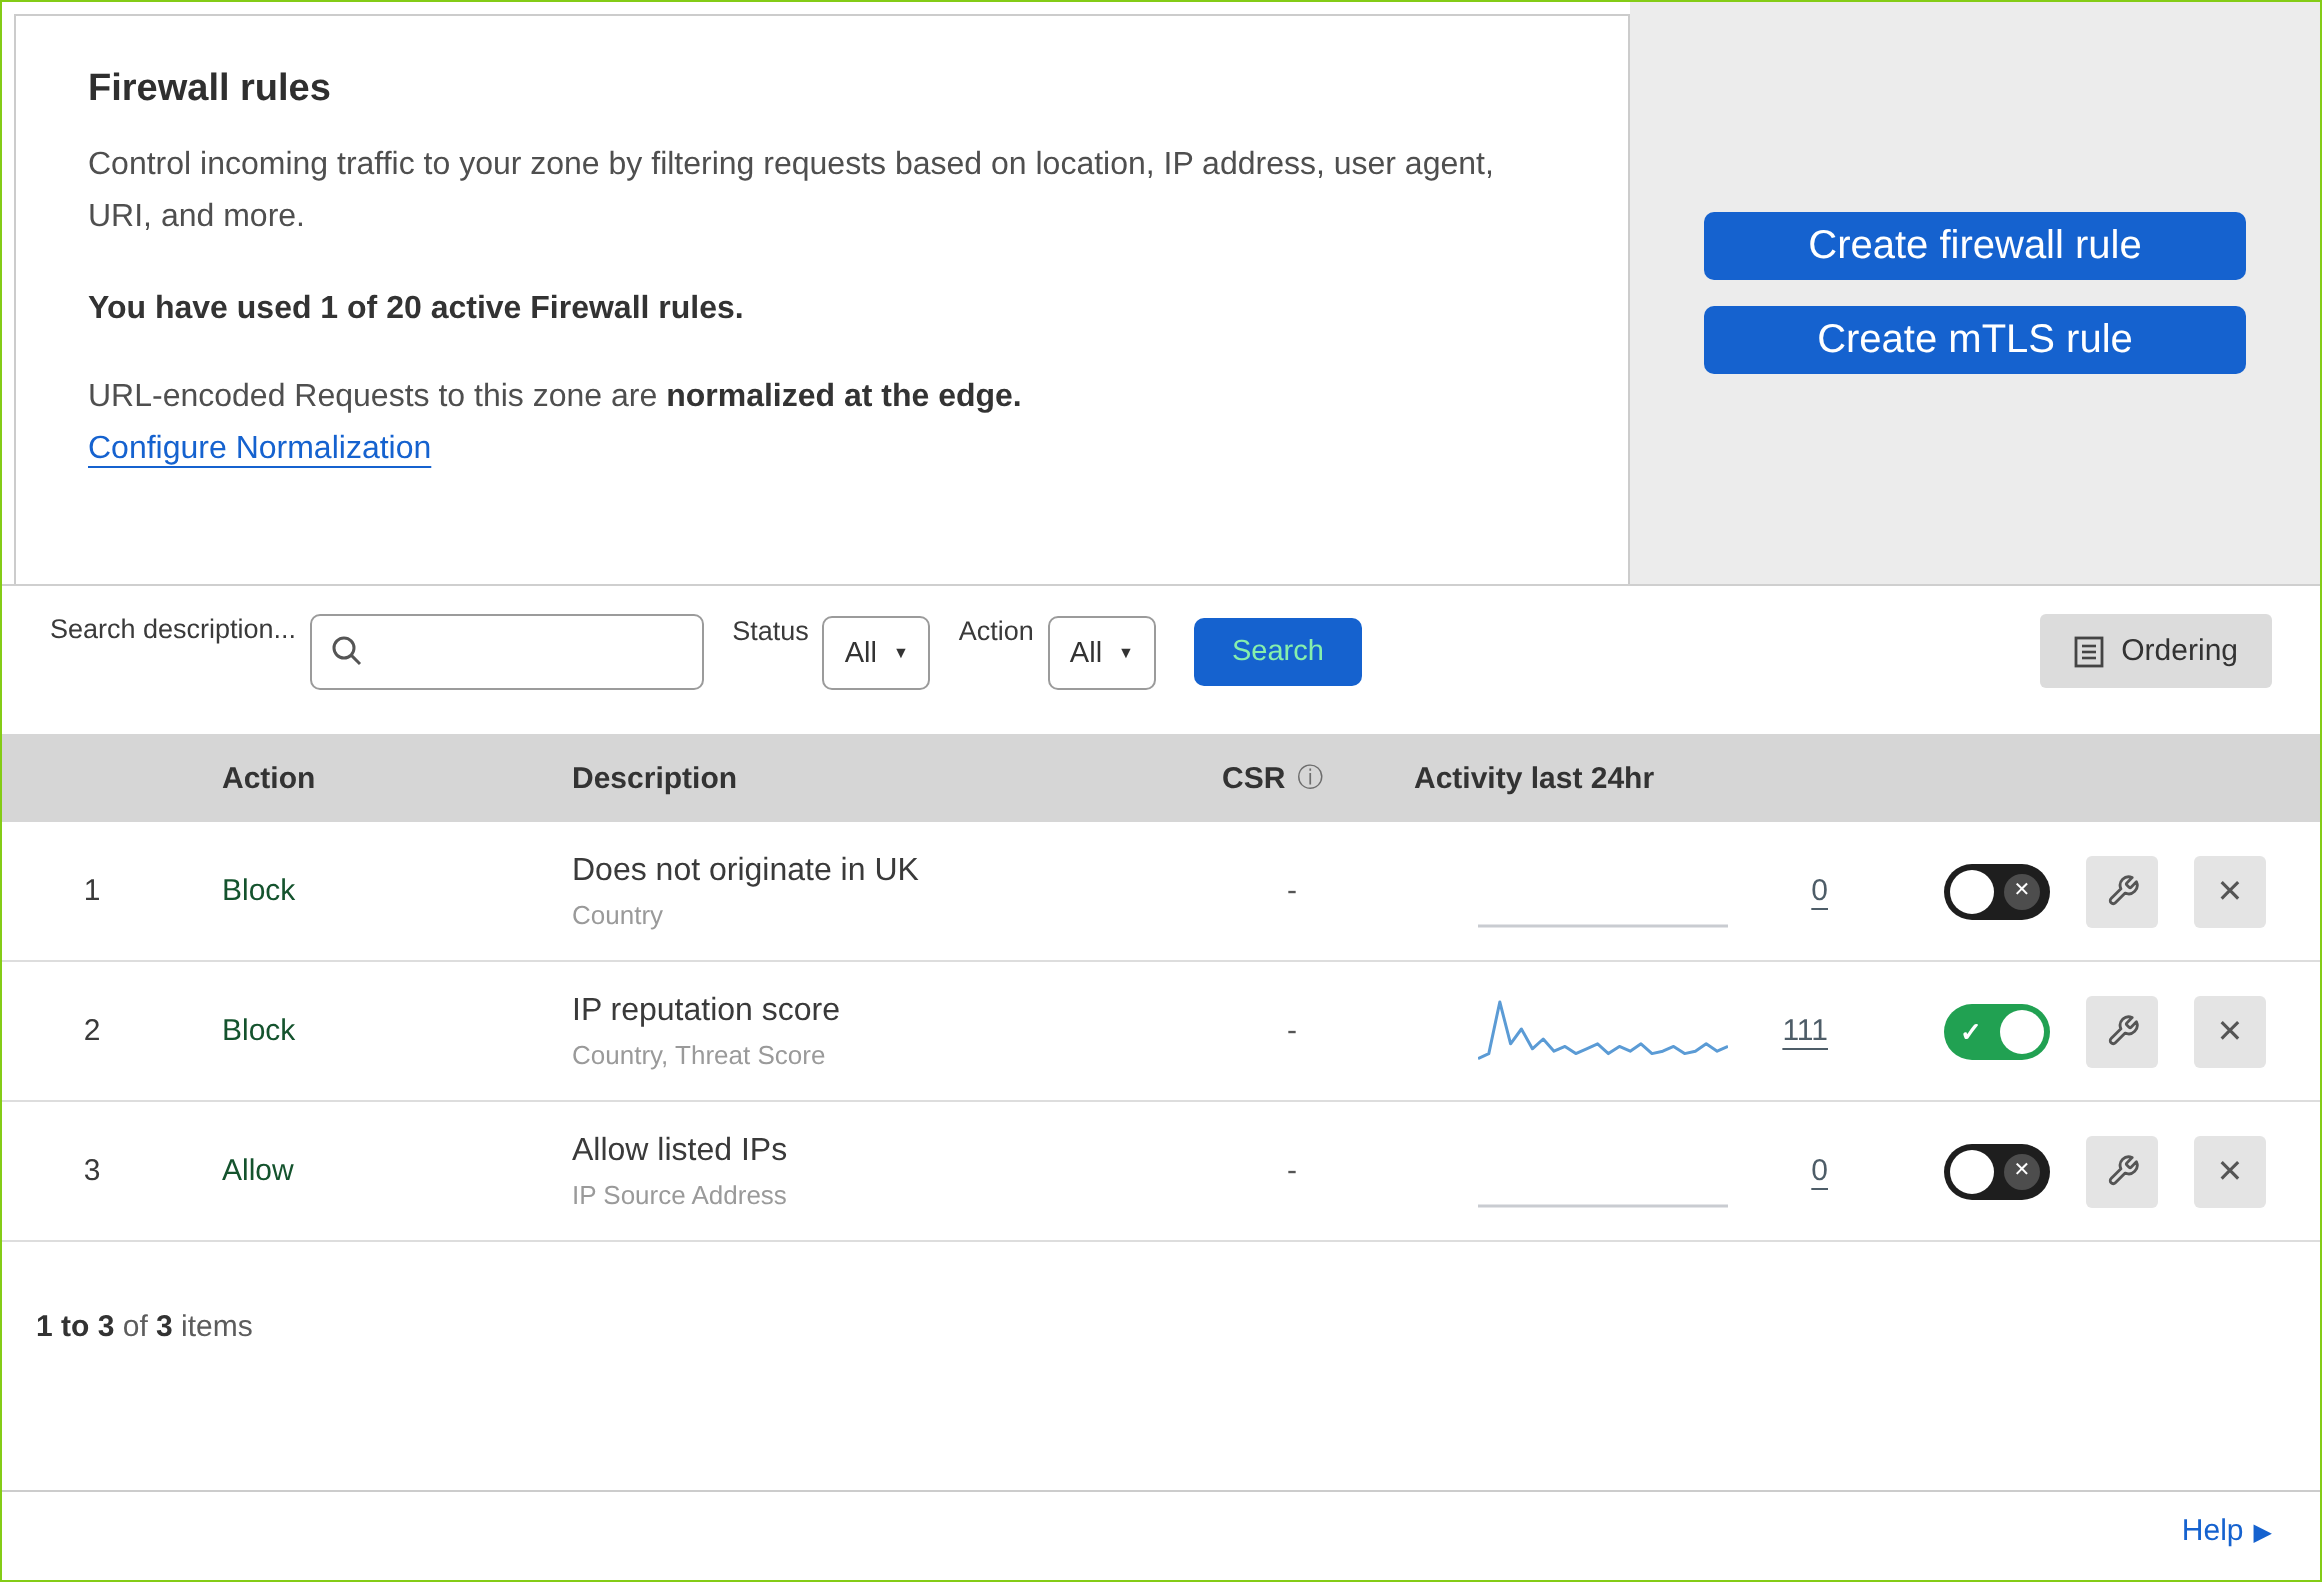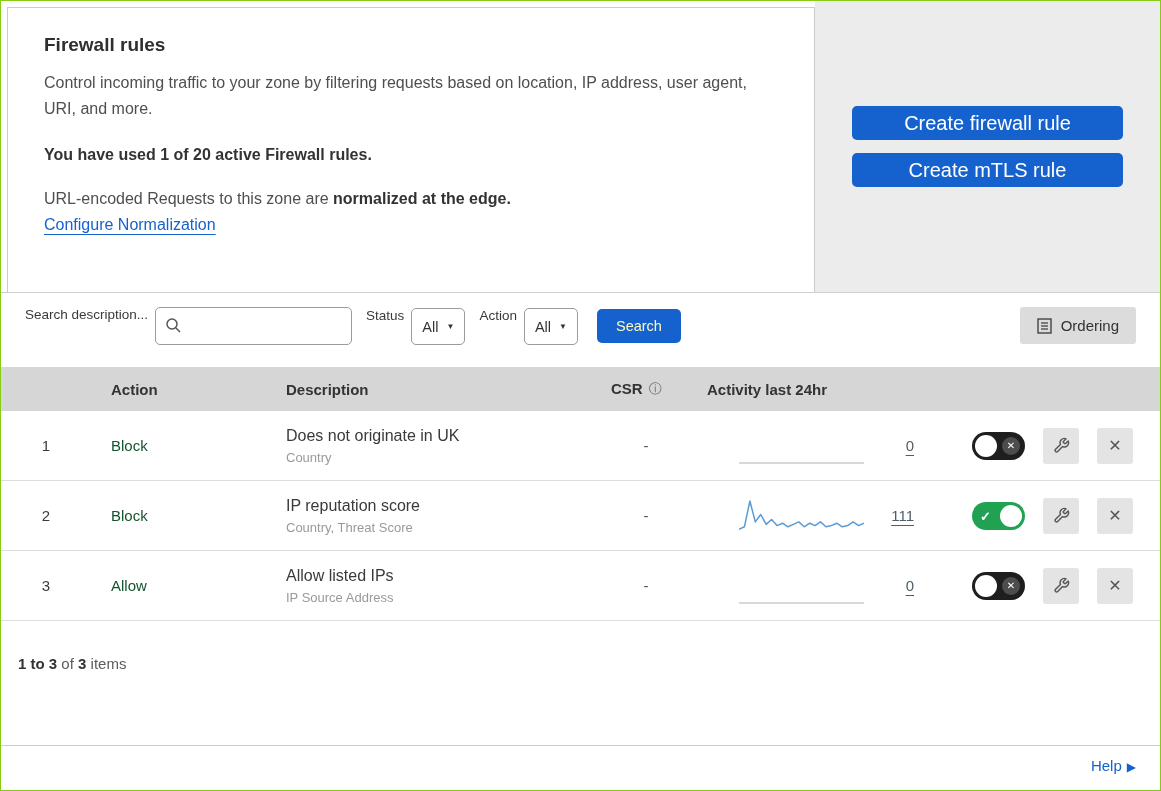--- a/index.html
+++ b/index.html
@@ -64,21 +64,21 @@
   .search-ico { position: absolute; left: 10px; top: 10px; pointer-events: none; }
   .select {
     height: 37px; border: 1px solid #9b9b9b; border-radius: 5px;
     background: #fff; display: flex; align-items: center; gap: 8px;
     padding: 0 10px; font-size: 14.5px; color: #333; cursor: pointer;
   }
   .caret { font-size: 8px; color: #333; }
   .btn-search {
     height: 34px; margin-bottom: 2px; margin-left: 5px;
     padding: 0 19px;
-    background: #1562cf; color: #fef9c3;
+    background: #1562cf; color: #86efac;
     border: none; border-radius: 5px;
     font-family: inherit; font-size: 14.5px; cursor: pointer;
   }
   .btn-ordering {
     margin-left: auto; margin-bottom: 1px;
     height: 37px; padding: 0 17px;
     background: #dcdcdc; color: #333;
     border: none; border-radius: 3px;
     font-family: inherit; font-size: 15px;
     display: flex; align-items: center; gap: 9px;
@@ -86,21 +86,21 @@
   }
 
   
   .thead, .trow {
     display: grid;
     grid-template-columns: 90px 175px 325px 110px 255px 1fr;
     align-items: center;
   }
   .thead { background: #d6d6d6; height: 44px; font-size: 15px; font-weight: bold; color: #333; flex: none; }
   .th-pad { padding-left: 20px; }
-  .th-csr { padding-left: 20px; display: flex; gap: 6px; }
+  .th-csr { padding-left: 20px; display: flex; align-items: center; gap: 6px; }
   .info-ico { font-size: 13px; color: #6d6d6d; font-weight: normal; }
   .th-activity { padding-left: 6px; }
 
   .trow { height: 70px; border-bottom: 1px solid #ddd; background: #fff; flex: none; }
   .c-idx { text-align: center; font-size: 15px; color: #3a3a3a; }
   .c-action { padding-left: 20px; font-size: 15px; color: #14532d; }
   .c-desc { padding-left: 20px; }
   .desc-main { font-size: 16px; color: #3a3a3a; }
   .desc-sub { font-size: 13px; color: #9a9a9a; margin-top: 5px; }
   .c-csr { text-align: center; font-size: 15px; color: #555; }

